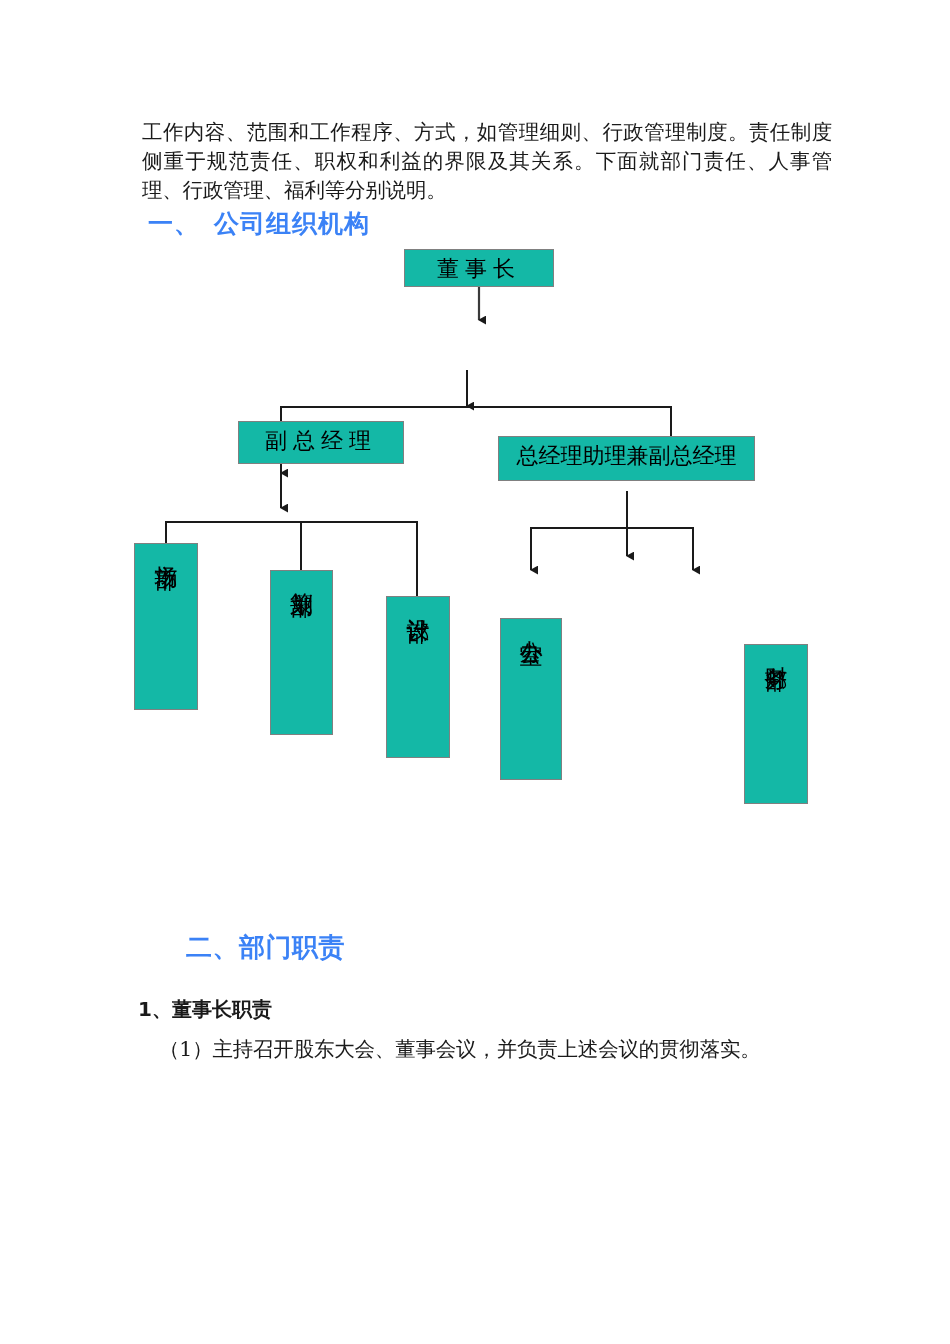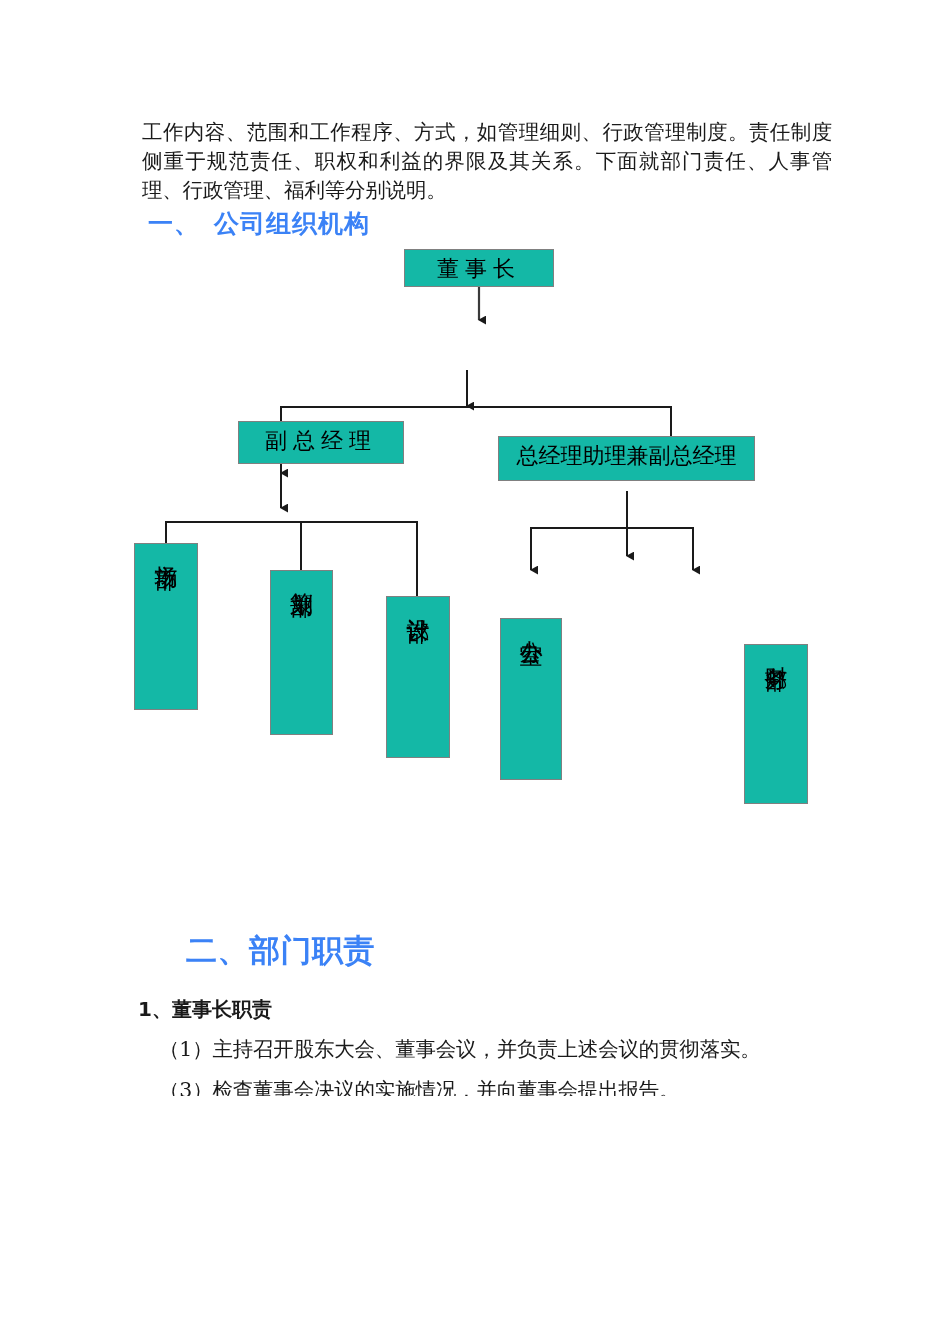--- a/index.html
+++ b/index.html
@@ -41,21 +41,21 @@
   #heading-one {
     left: 148px;
     top: 207px;
     font-size: 25px;
     letter-spacing: 1px;
   }
   #heading-one .num { margin-right: 14px; }
   #heading-two {
     left: 186px;
     top: 930px;
-    font-size: 31px;
+    font-size: 26px;
     letter-spacing: 0.5px;
   }
 
   
   .orgchart {
     position: absolute;
     left: 0;
     top: 236px;
     width: 950px;
     height: 590px;
@@ -198,16 +198,15 @@
       <span class="node-label vert">财务部</span>
     </div>
 
   </div>
 
   <div class="section-heading" id="heading-two">二、部门职责</div>
 
   <div class="bodytext">
     <span class="sub-heading">1、董事长职责</span>
     <p class="indented">（1）主持召开股东大会、董事会议，并负责上述会议的贯彻落实。</p>
-    <p class="indented">（3）检查董事会决议的实施情况，并向董事会提出报告。</p>
   </div>
 
 </div>
 
 </body></html>

